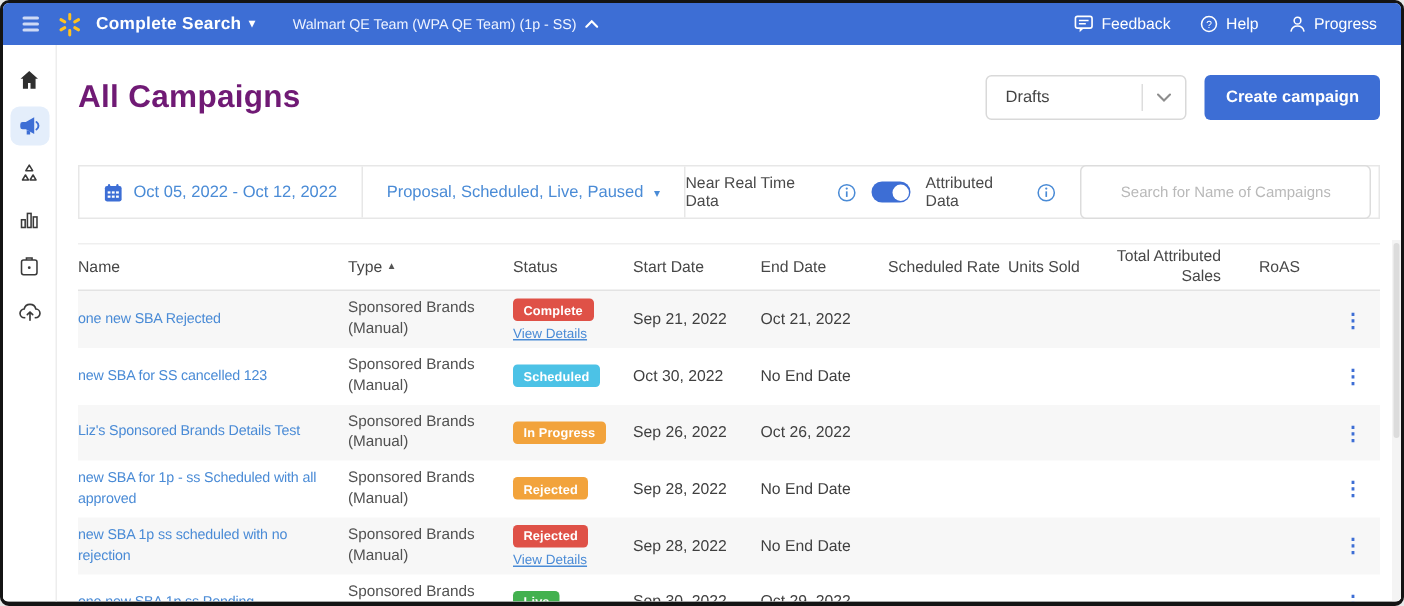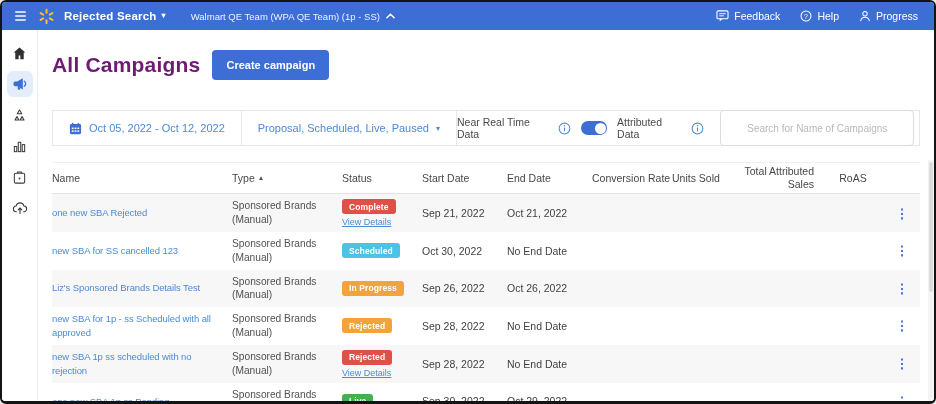--- a/index.html
+++ b/index.html
@@ -90,21 +90,21 @@
         <g fill="#ffc220">
           <rect x="10.6" y="1" width="2.8" height="7" rx="1.4"></rect>
           <rect x="10.6" y="16" width="2.8" height="7" rx="1.4"></rect>
           <rect x="10.6" y="1" width="2.8" height="7" rx="1.4" transform="rotate(60 12 12)"></rect>
           <rect x="10.6" y="16" width="2.8" height="7" rx="1.4" transform="rotate(60 12 12)"></rect>
           <rect x="10.6" y="1" width="2.8" height="7" rx="1.4" transform="rotate(-60 12 12)"></rect>
           <rect x="10.6" y="16" width="2.8" height="7" rx="1.4" transform="rotate(-60 12 12)"></rect>
         </g>
       </svg>
       <div class="product">
-        <span>Rejected Search</span>
+        <span>Complete Search</span>
         <span class="caret">▾</span>
       </div>
       <div class="team">
         <span>Walmart QE Team (WPA QE Team) (1p - SS)</span>
         <svg width="9" height="6" viewBox="0 0 10 6">
           <polyline points="1,5 5,1 9,5" fill="none" stroke="#fff" stroke-width="1.6" stroke-linecap="round"></polyline>
         </svg>
       </div>
     </div>
     <div class="tb-right">
@@ -175,20 +175,29 @@
           <path d="M4.4 11.8a2.9 2.9 0 0 1-.3-5.8 4 4 0 0 1 7.8 0 2.9 2.9 0 0 1-.3 5.8" fill="none" stroke="#3a3a3a" stroke-width="1.1" stroke-linecap="round"></path>
           <path d="M8 8v5.5M6.2 9.8 8 8l1.8 1.8" fill="none" stroke="#3a3a3a" stroke-width="1.1" stroke-linecap="round" stroke-linejoin="round"></path>
         </svg>
       </div>
     </nav>
 
     <main>
 
       <div class="page-head">
         <h1 class="page-title">All Campaigns</h1>
+        <div class="drafts">
+          <span>Drafts</span>
+          <span class="dsep"></span>
+          <span class="dchev">
+            <svg width="10" height="6" viewBox="0 0 10 6">
+                <polyline points="1,1 5,5 9,1" fill="none" stroke="#8d8d8d" stroke-width="1.4" stroke-linecap="round"></polyline>
+              </svg>
+          </span>
+        </div>
         <button class="create-btn">Create campaign</button>
       </div>
 
       <div class="filter-bar">
         <div class="seg">
           <svg width="13" height="13" viewBox="0 0 14 14">
             <rect x="1" y="2.2" width="12" height="11" rx="1.5" fill="#3d6ed5"></rect>
             <rect x="3" y="6" width="2" height="1.6" fill="#fff"></rect>
               <rect x="6" y="6" width="2" height="1.6" fill="#fff"></rect>
               <rect x="9" y="6" width="2" height="1.6" fill="#fff"></rect>
@@ -224,21 +233,21 @@
         </div>
       </div>
 
       <div class="table">
         <div class="thead">
           <div class="th">Name</div>
           <div class="th"><span>Type</span><span class="sort">▲</span></div>
           <div class="th">Status</div>
           <div class="th">Start Date</div>
           <div class="th">End Date</div>
-          <div class="th">Conversion Rate</div>
+          <div class="th">Scheduled Rate</div>
           <div class="th">Units Sold</div>
           <div class="th wrap">Total Attributed Sales</div>
           <div class="th center">RoAS</div>
           <div class="th"></div>
         </div>
 
         <div class="row odd">
           <div class="cell"><a class="cname">one new SBA Rejected</a></div>
           <div class="cell type">Sponsored Brands (Manual)</div>
           <div class="cell"><span class="badge" style="background: rgb(223, 81, 71);">Complete</span><a class="vdetails">View Details</a></div>

